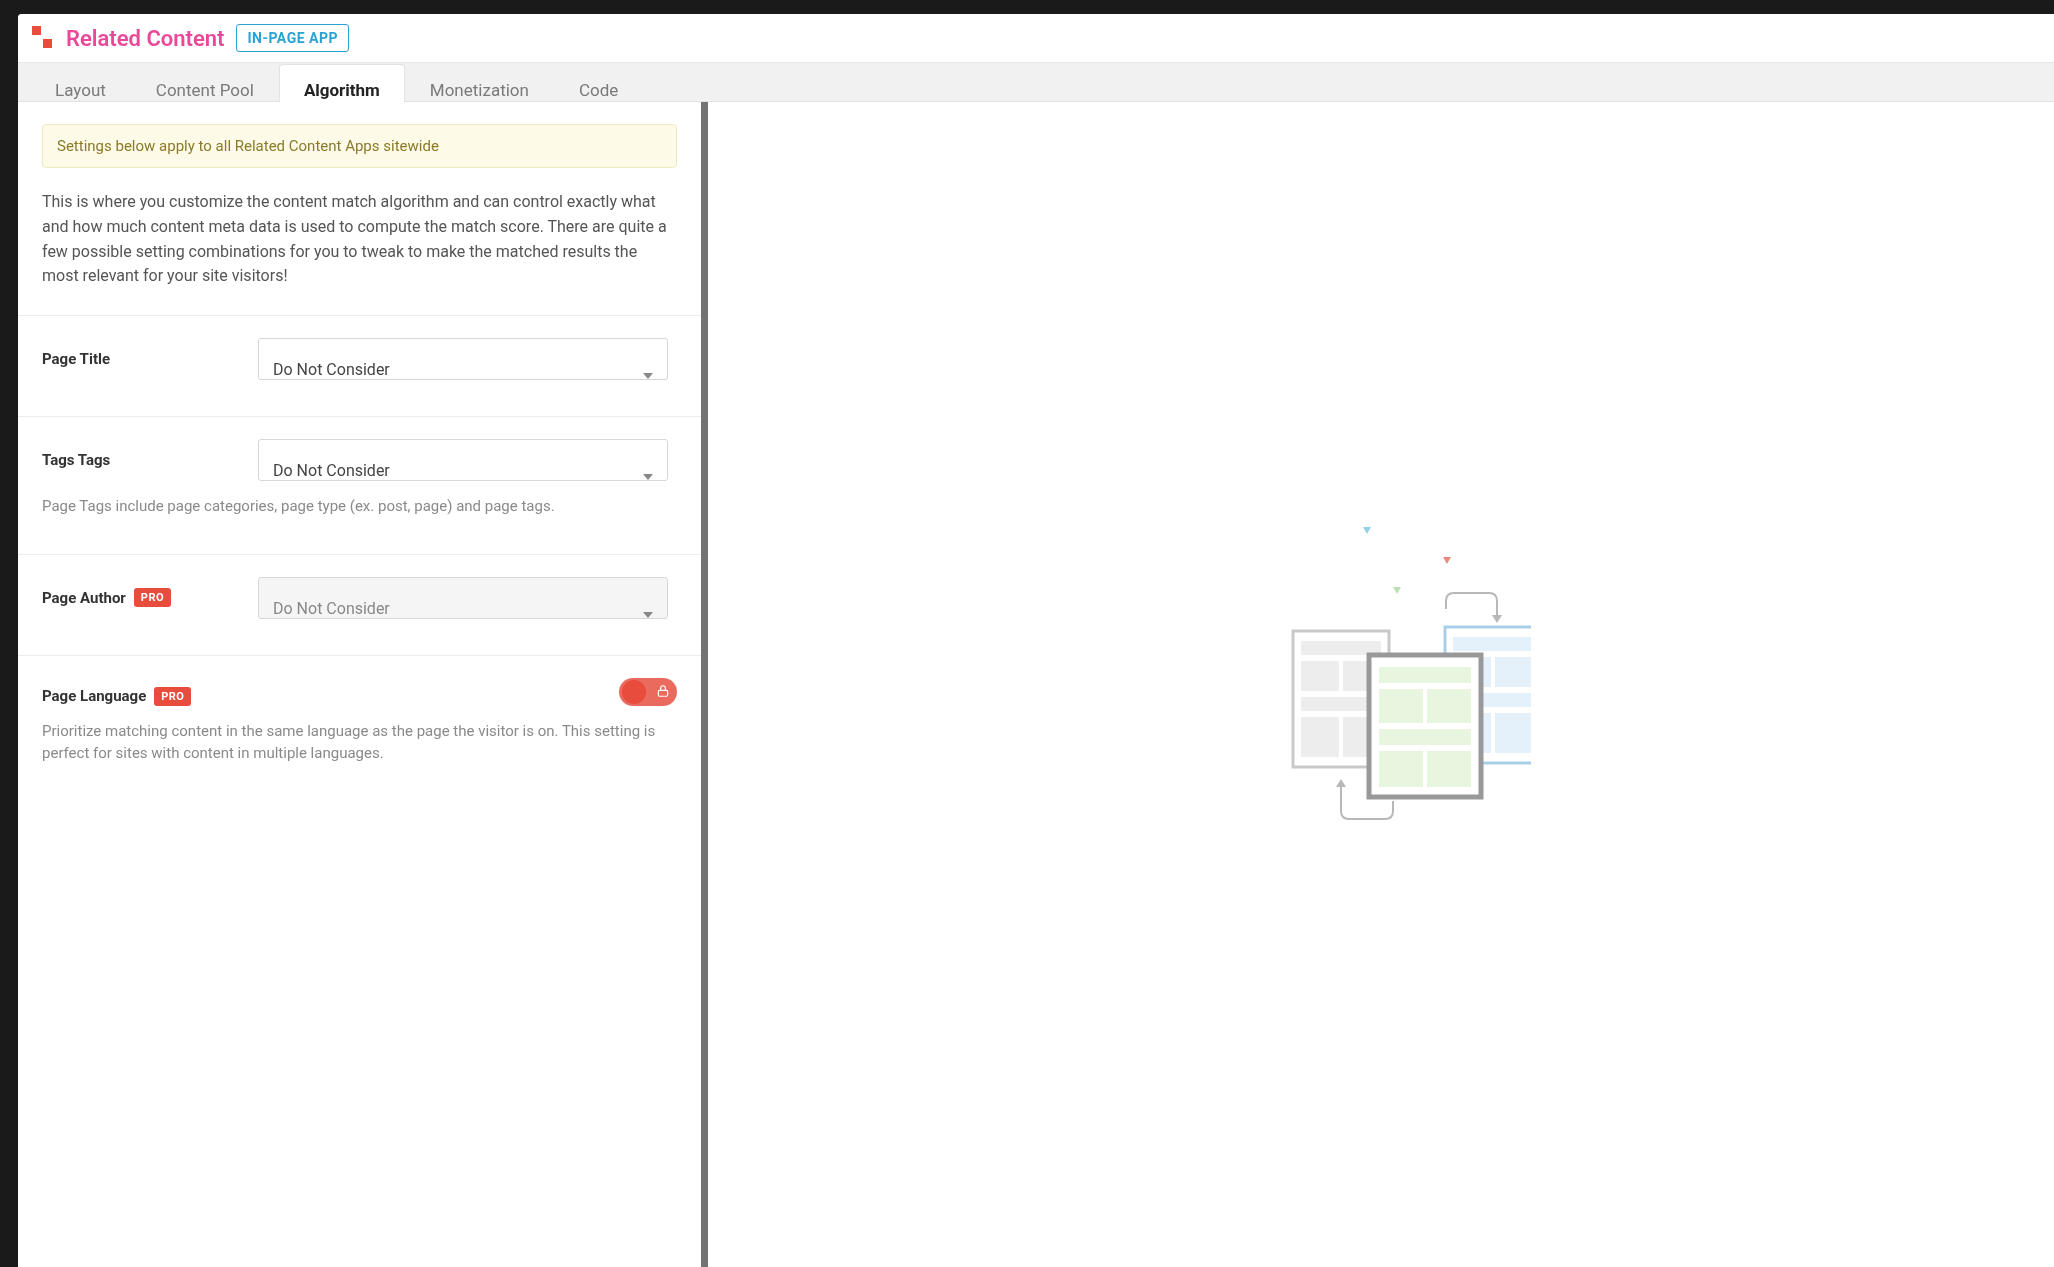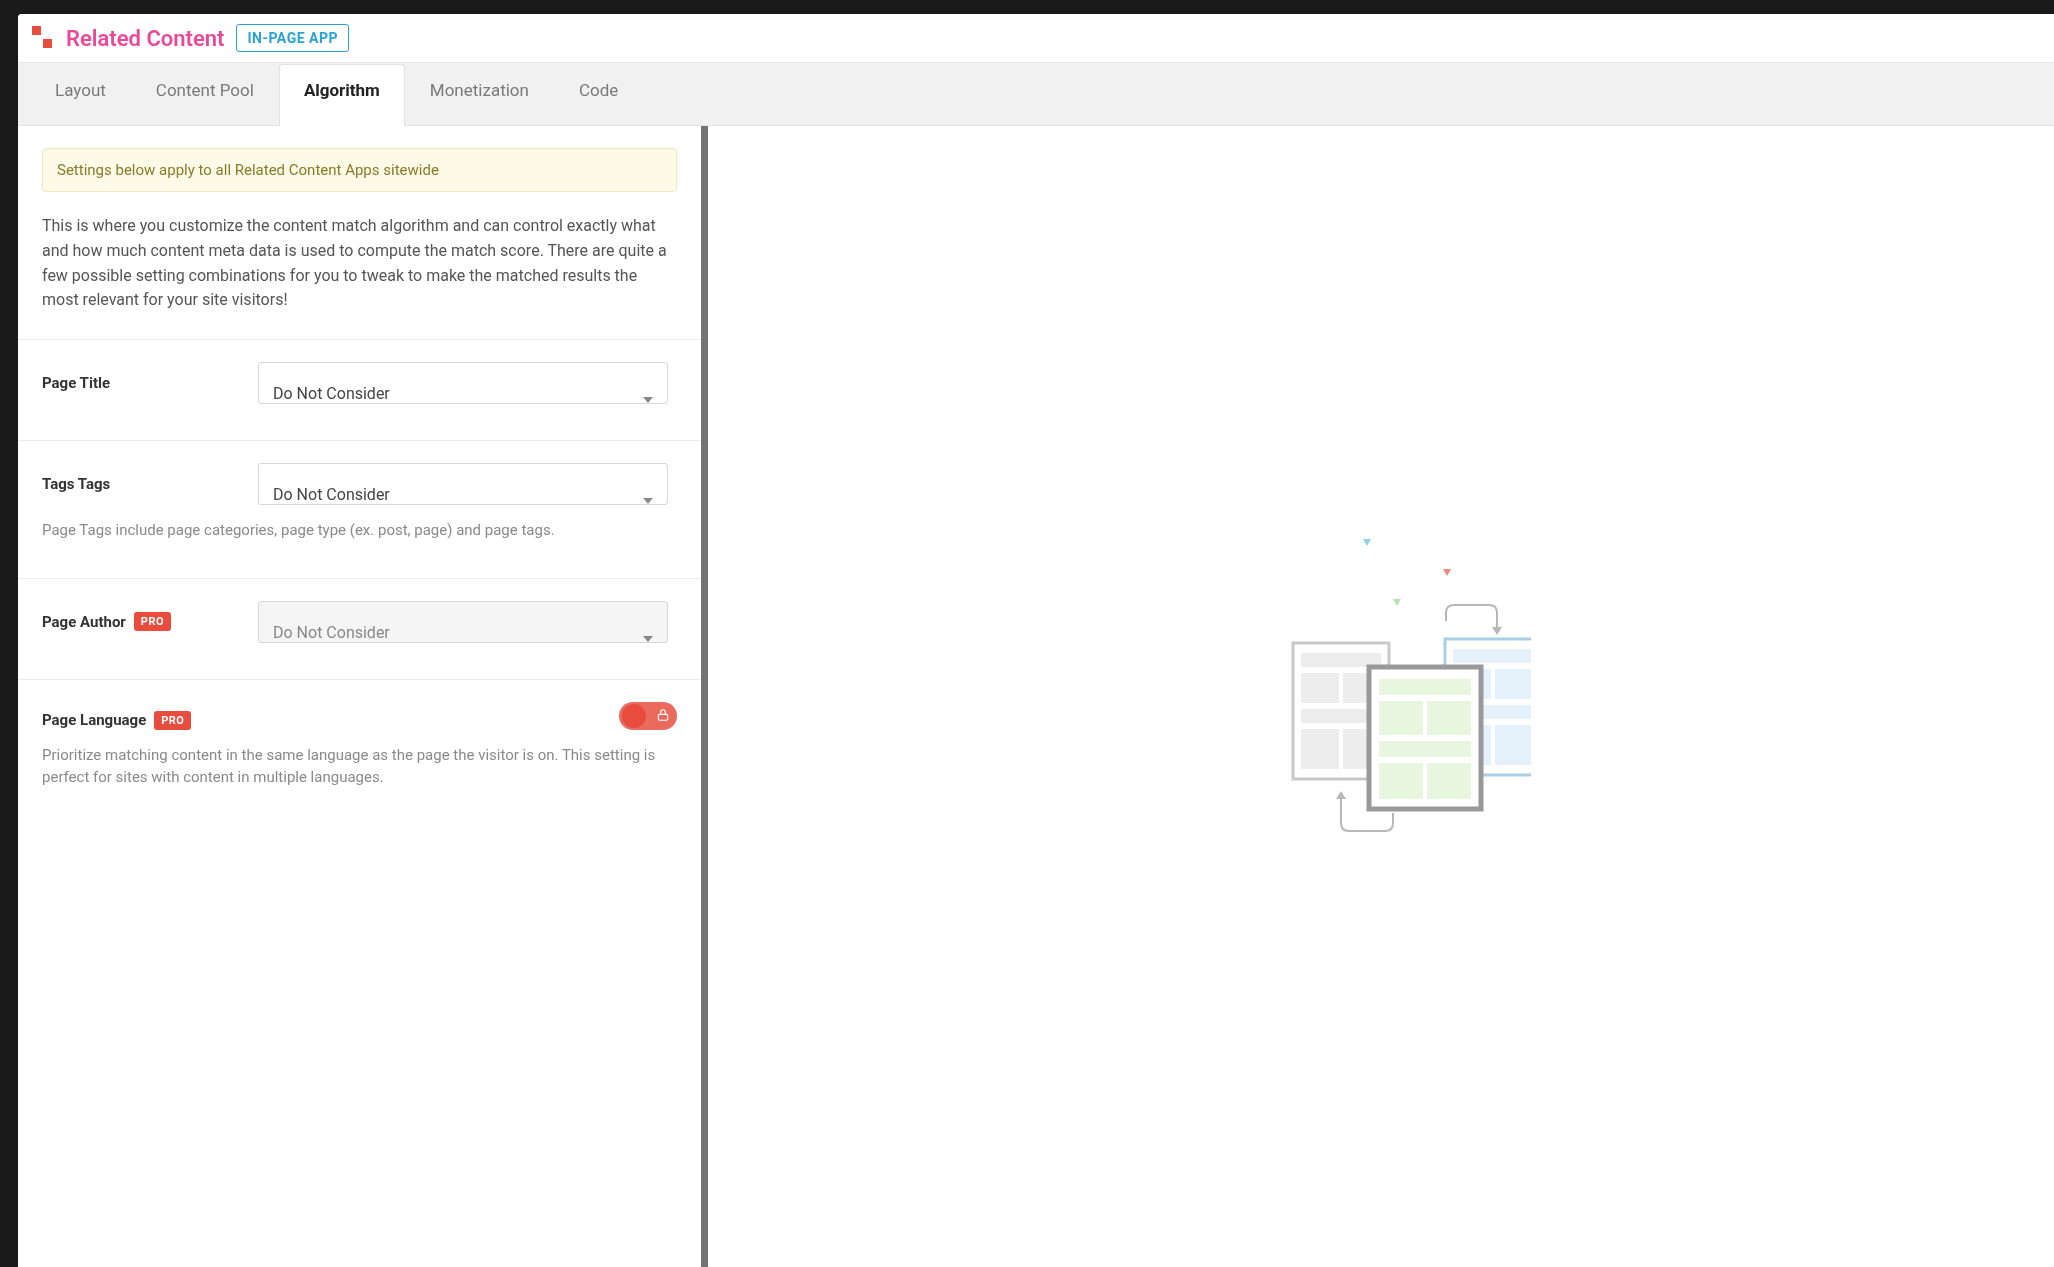--- a/index.html
+++ b/index.html
@@ -64,21 +64,21 @@
   
   .tabs {
     display: flex;
     align-items: flex-end;
     background: #f1f1f1;
     border-bottom: 1px solid #e2e2e2;
     padding: 0 12px;
     gap: 0;
   }
   .tab {
-    padding: 15px 24px 26px;
+    padding: 15px 24px 2px;
     font-size: 17px;
     color: #7a7a7a;
     cursor: pointer;
     border: 1px solid transparent;
     border-bottom: none;
     position: relative;
     top: 1px;
     background: transparent;
   }
   .tab.active {

